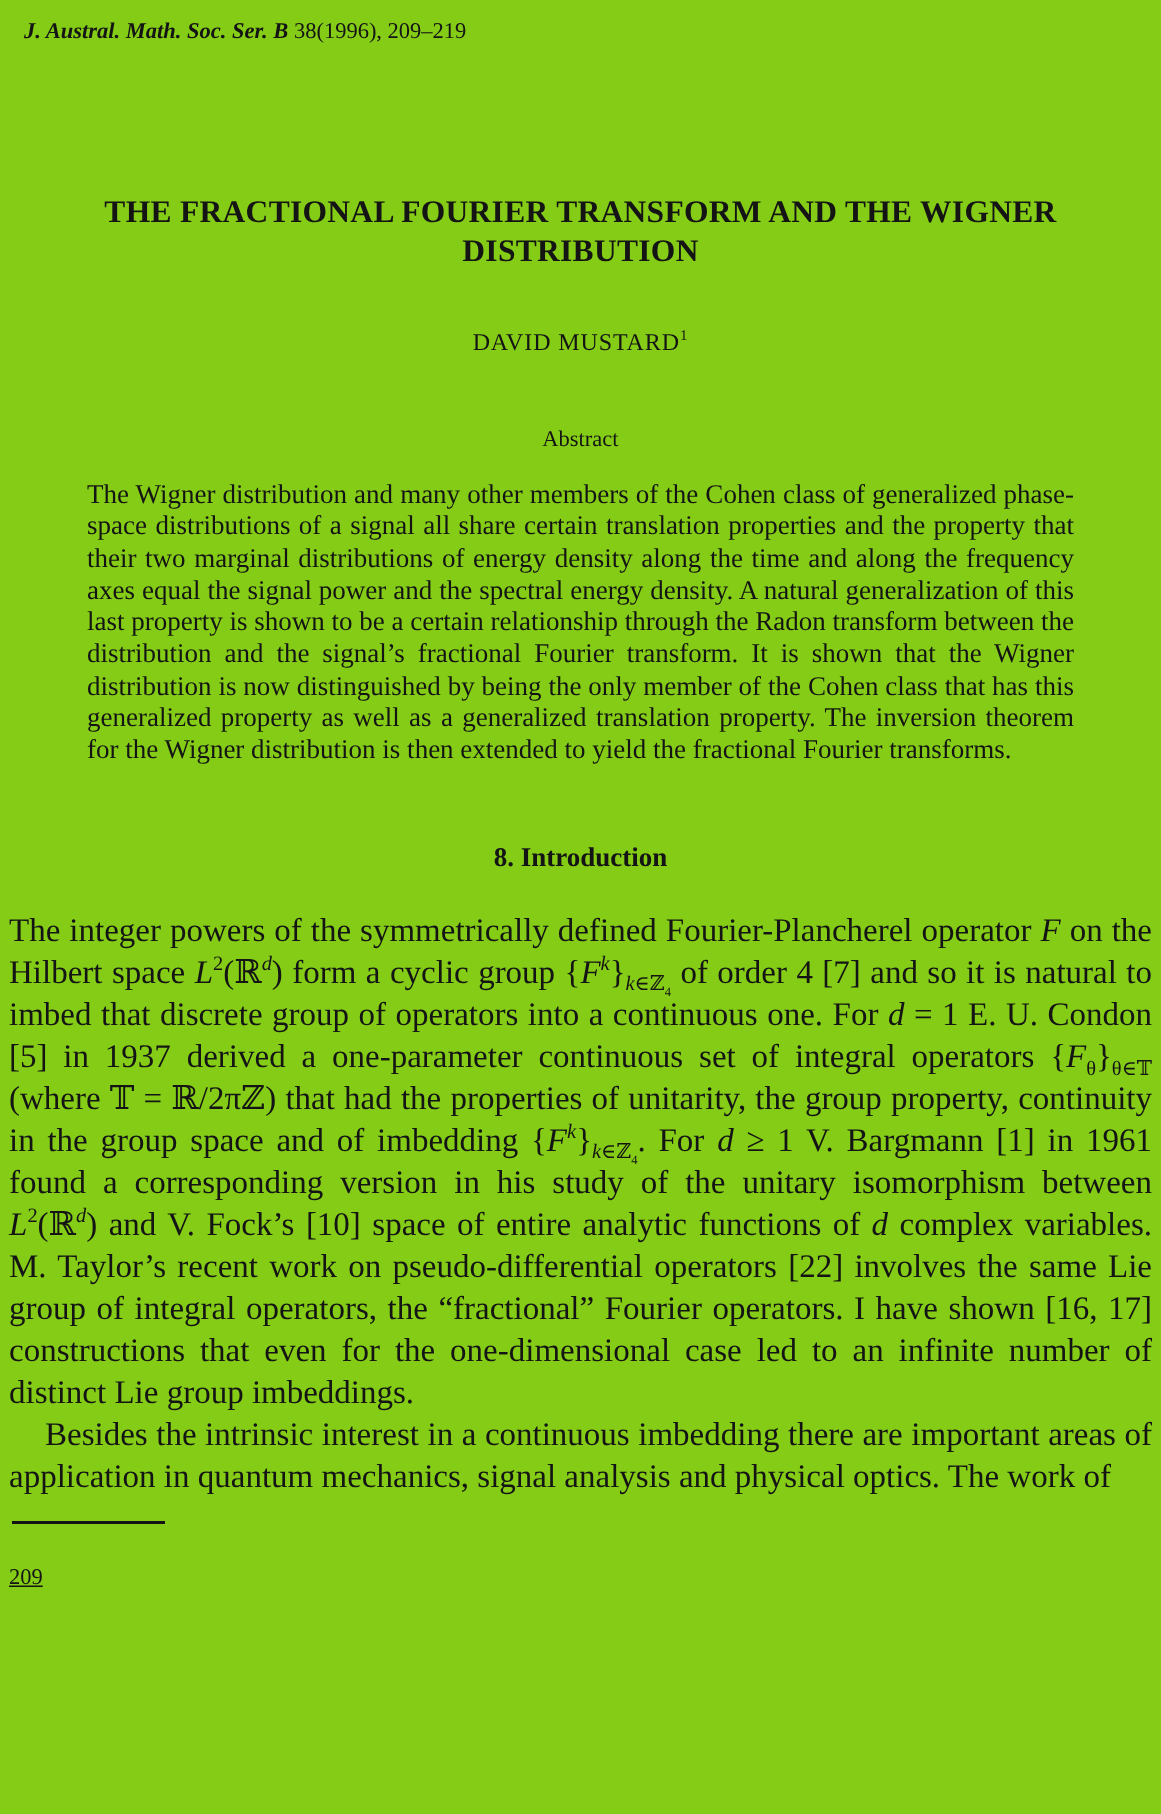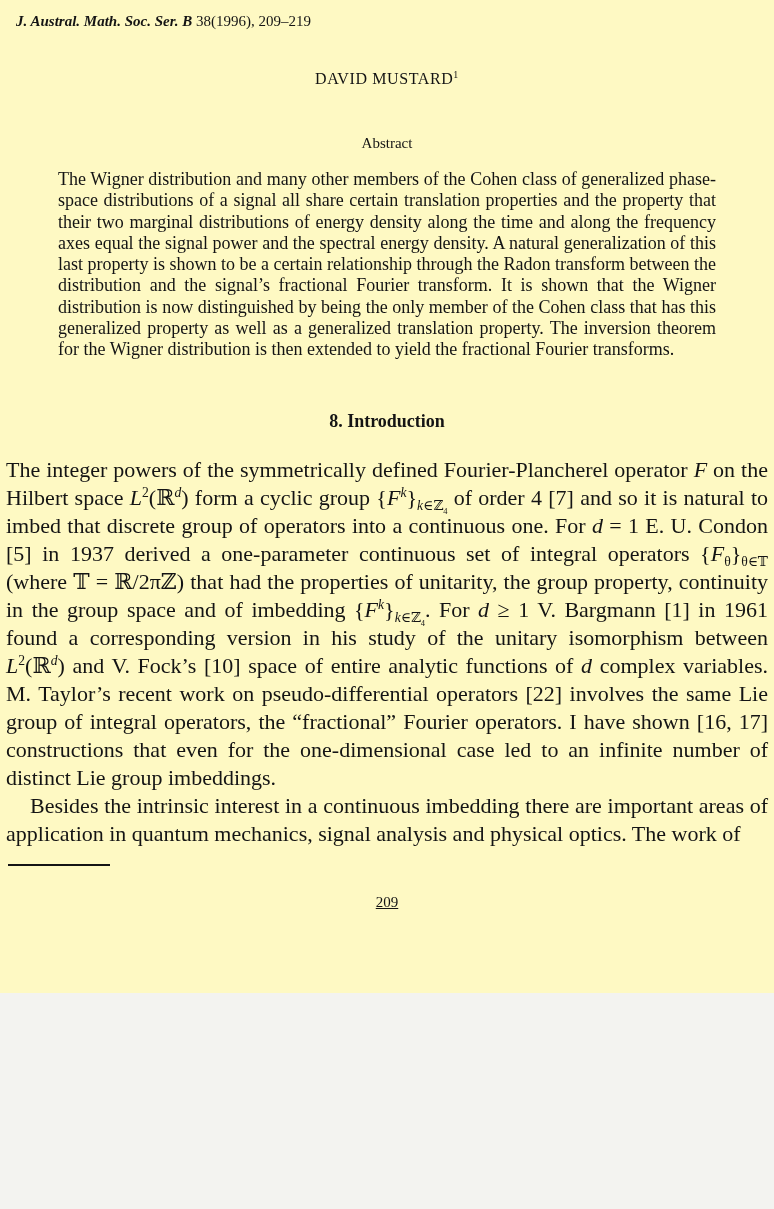--- a/index.html
+++ b/index.html
@@ -3,23 +3,23 @@
 <meta charset="utf-8">
 <style>
   html, body {
     margin: 0;
     padding: 0;
     background: #f3f3f0;
   }
   .page {
     position: relative;
     width: 774px;
-    height: 993px;
+    height: 1209px;
     margin: 0 auto;
-    background: #fef9c3;
+    background: #84cc16;
     color: #141414;
     font-family: "Liberation Serif", "DejaVu Serif", serif;
     overflow: hidden;
     box-sizing: border-box;
     padding: 13px 6px 16px 6px;
   }
   .running-head {
     font-size: 15px;
     padding-left: 10px;
     white-space: nowrap;
@@ -92,34 +92,35 @@
   }
   .footnotes {
     margin-top: 4px;
     font-size: 14.5px;
     line-height: 20.5px;
     padding-left: 2px;
   }
   .footnotes div { margin: 0; }
   .page-number {
     margin-top: 28px;
-    text-align: center;
+    text-align: left;
     font-size: 15px;
     text-decoration: underline;
   }
 </style>
 </head>
 <body>
 
 <div class="page">
 
   <div class="running-head">
     <span class="journal-title">J. Austral. Math. Soc. Ser. B</span><span class="issue-info"> 38(1996), 209–219</span>
   </div>
 
+  <h1 class="paper-title">THE FRACTIONAL FOURIER TRANSFORM AND THE WIGNER DISTRIBUTION</h1>
 
   <div class="author-line">DAVID MUSTARD<sup>1</sup></div>
 
 
   <div class="abstract-heading">Abstract</div>
 
   <div class="abstract-text">The Wigner distribution and many other members of the Cohen class of generalized phase-space distributions of a signal all share certain translation properties and the property that their two marginal distributions of energy density along the time and along the frequency axes equal the signal power and the spectral energy density. A natural generalization of this last property is shown to be a certain relationship through the Radon transform between the distribution and the signal’s fractional Fourier transform. It is shown that the Wigner distribution is now distinguished by being the only member of the Cohen class that has this generalized property as well as a generalized translation property. The inversion theorem for the Wigner distribution is then extended to yield the fractional Fourier transforms.</div>
 
   <div class="section-heading">8.  Introduction</div>
 

